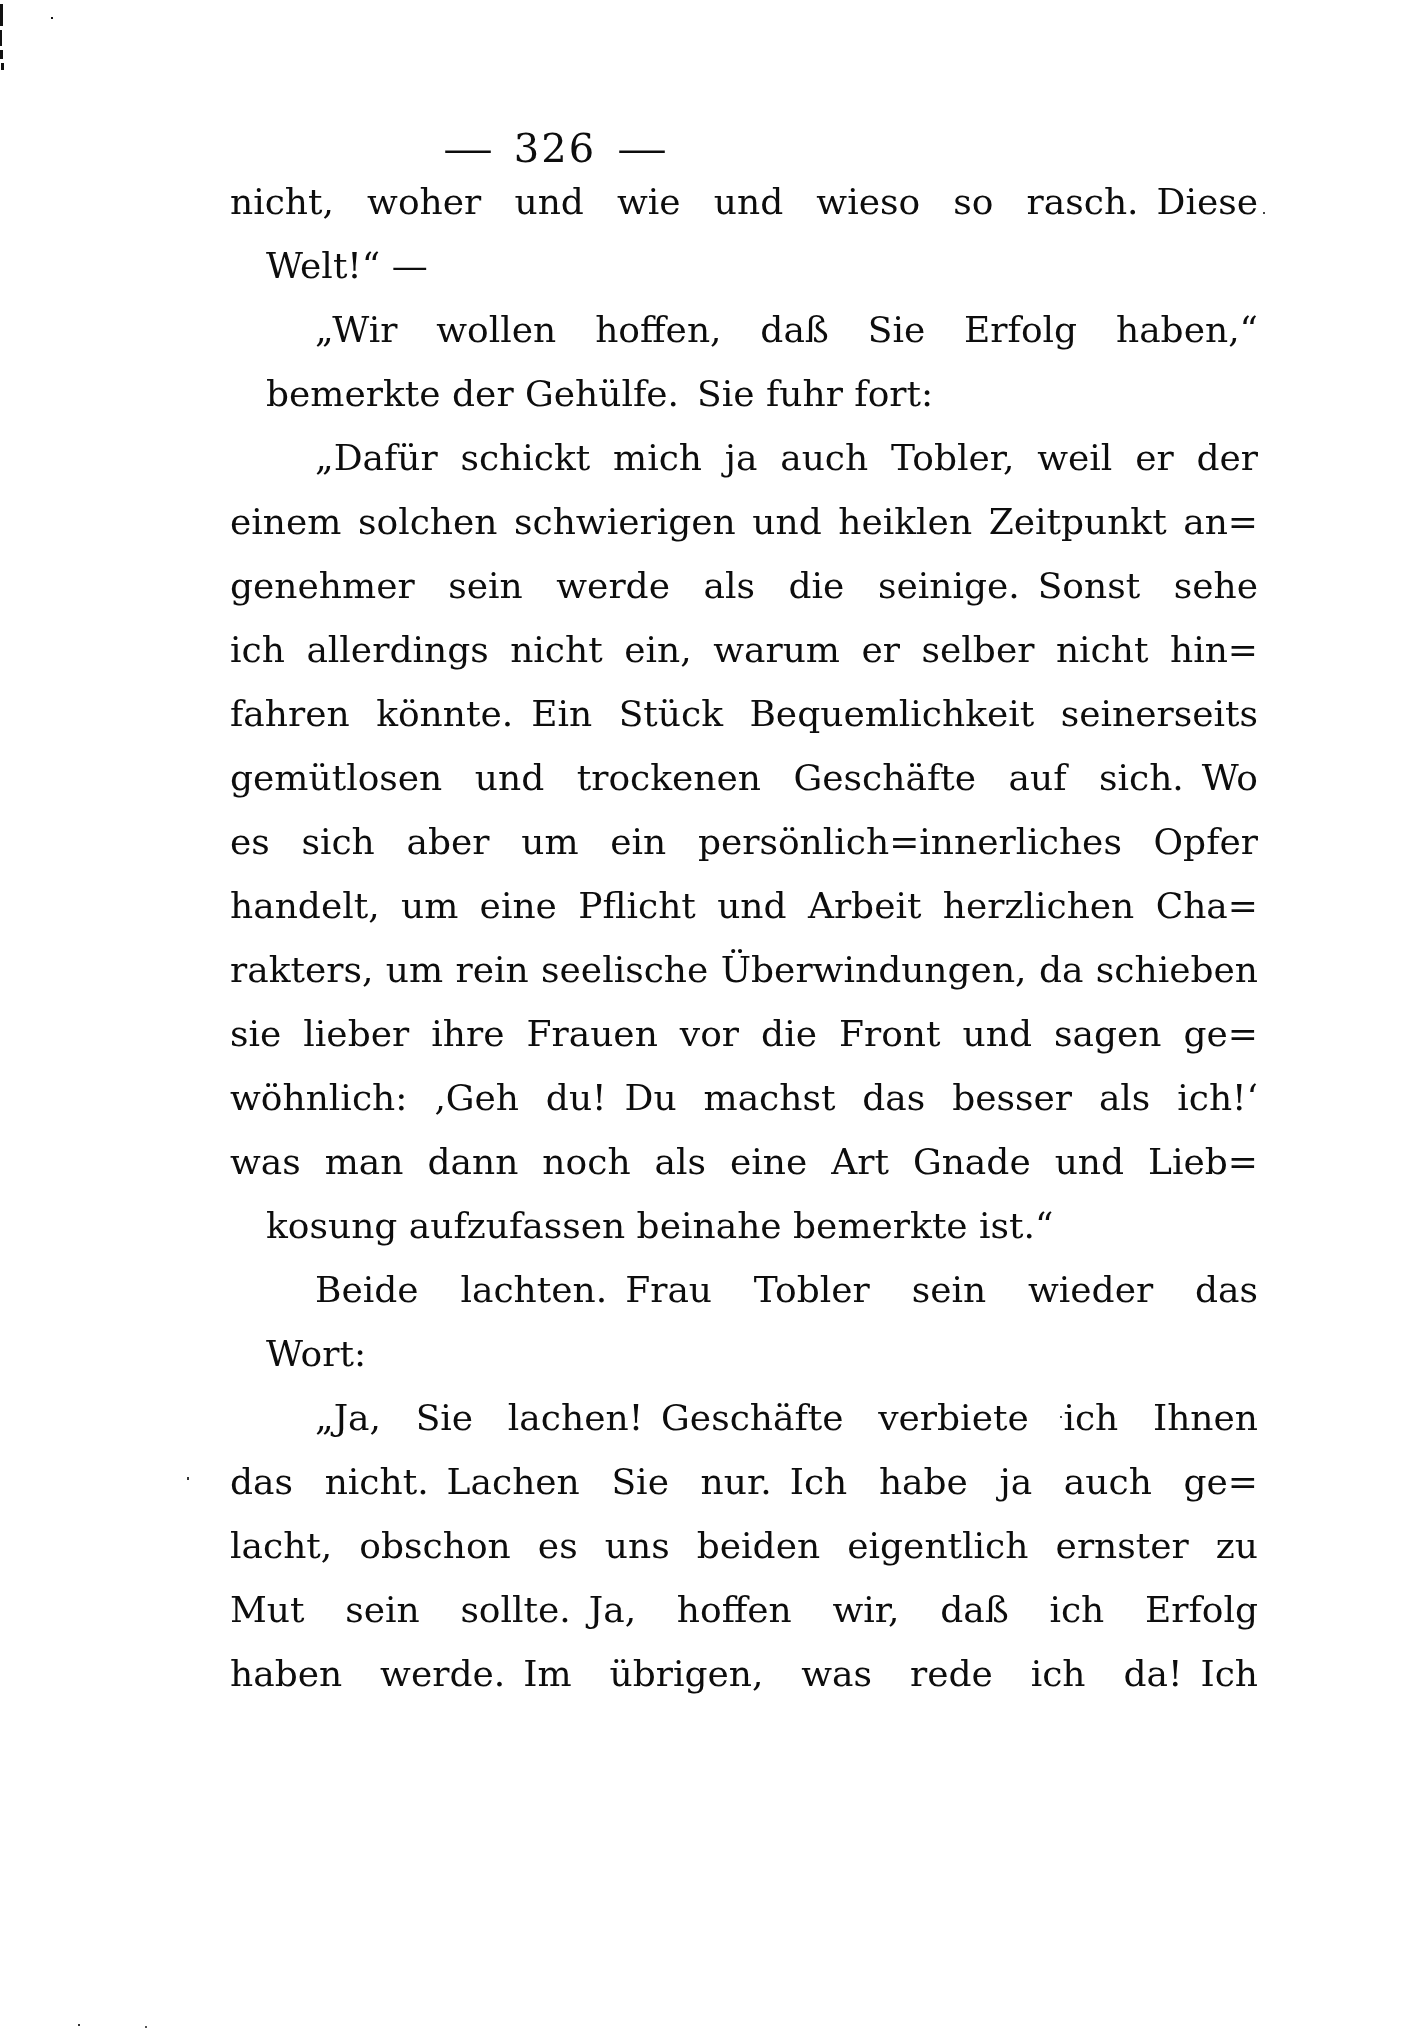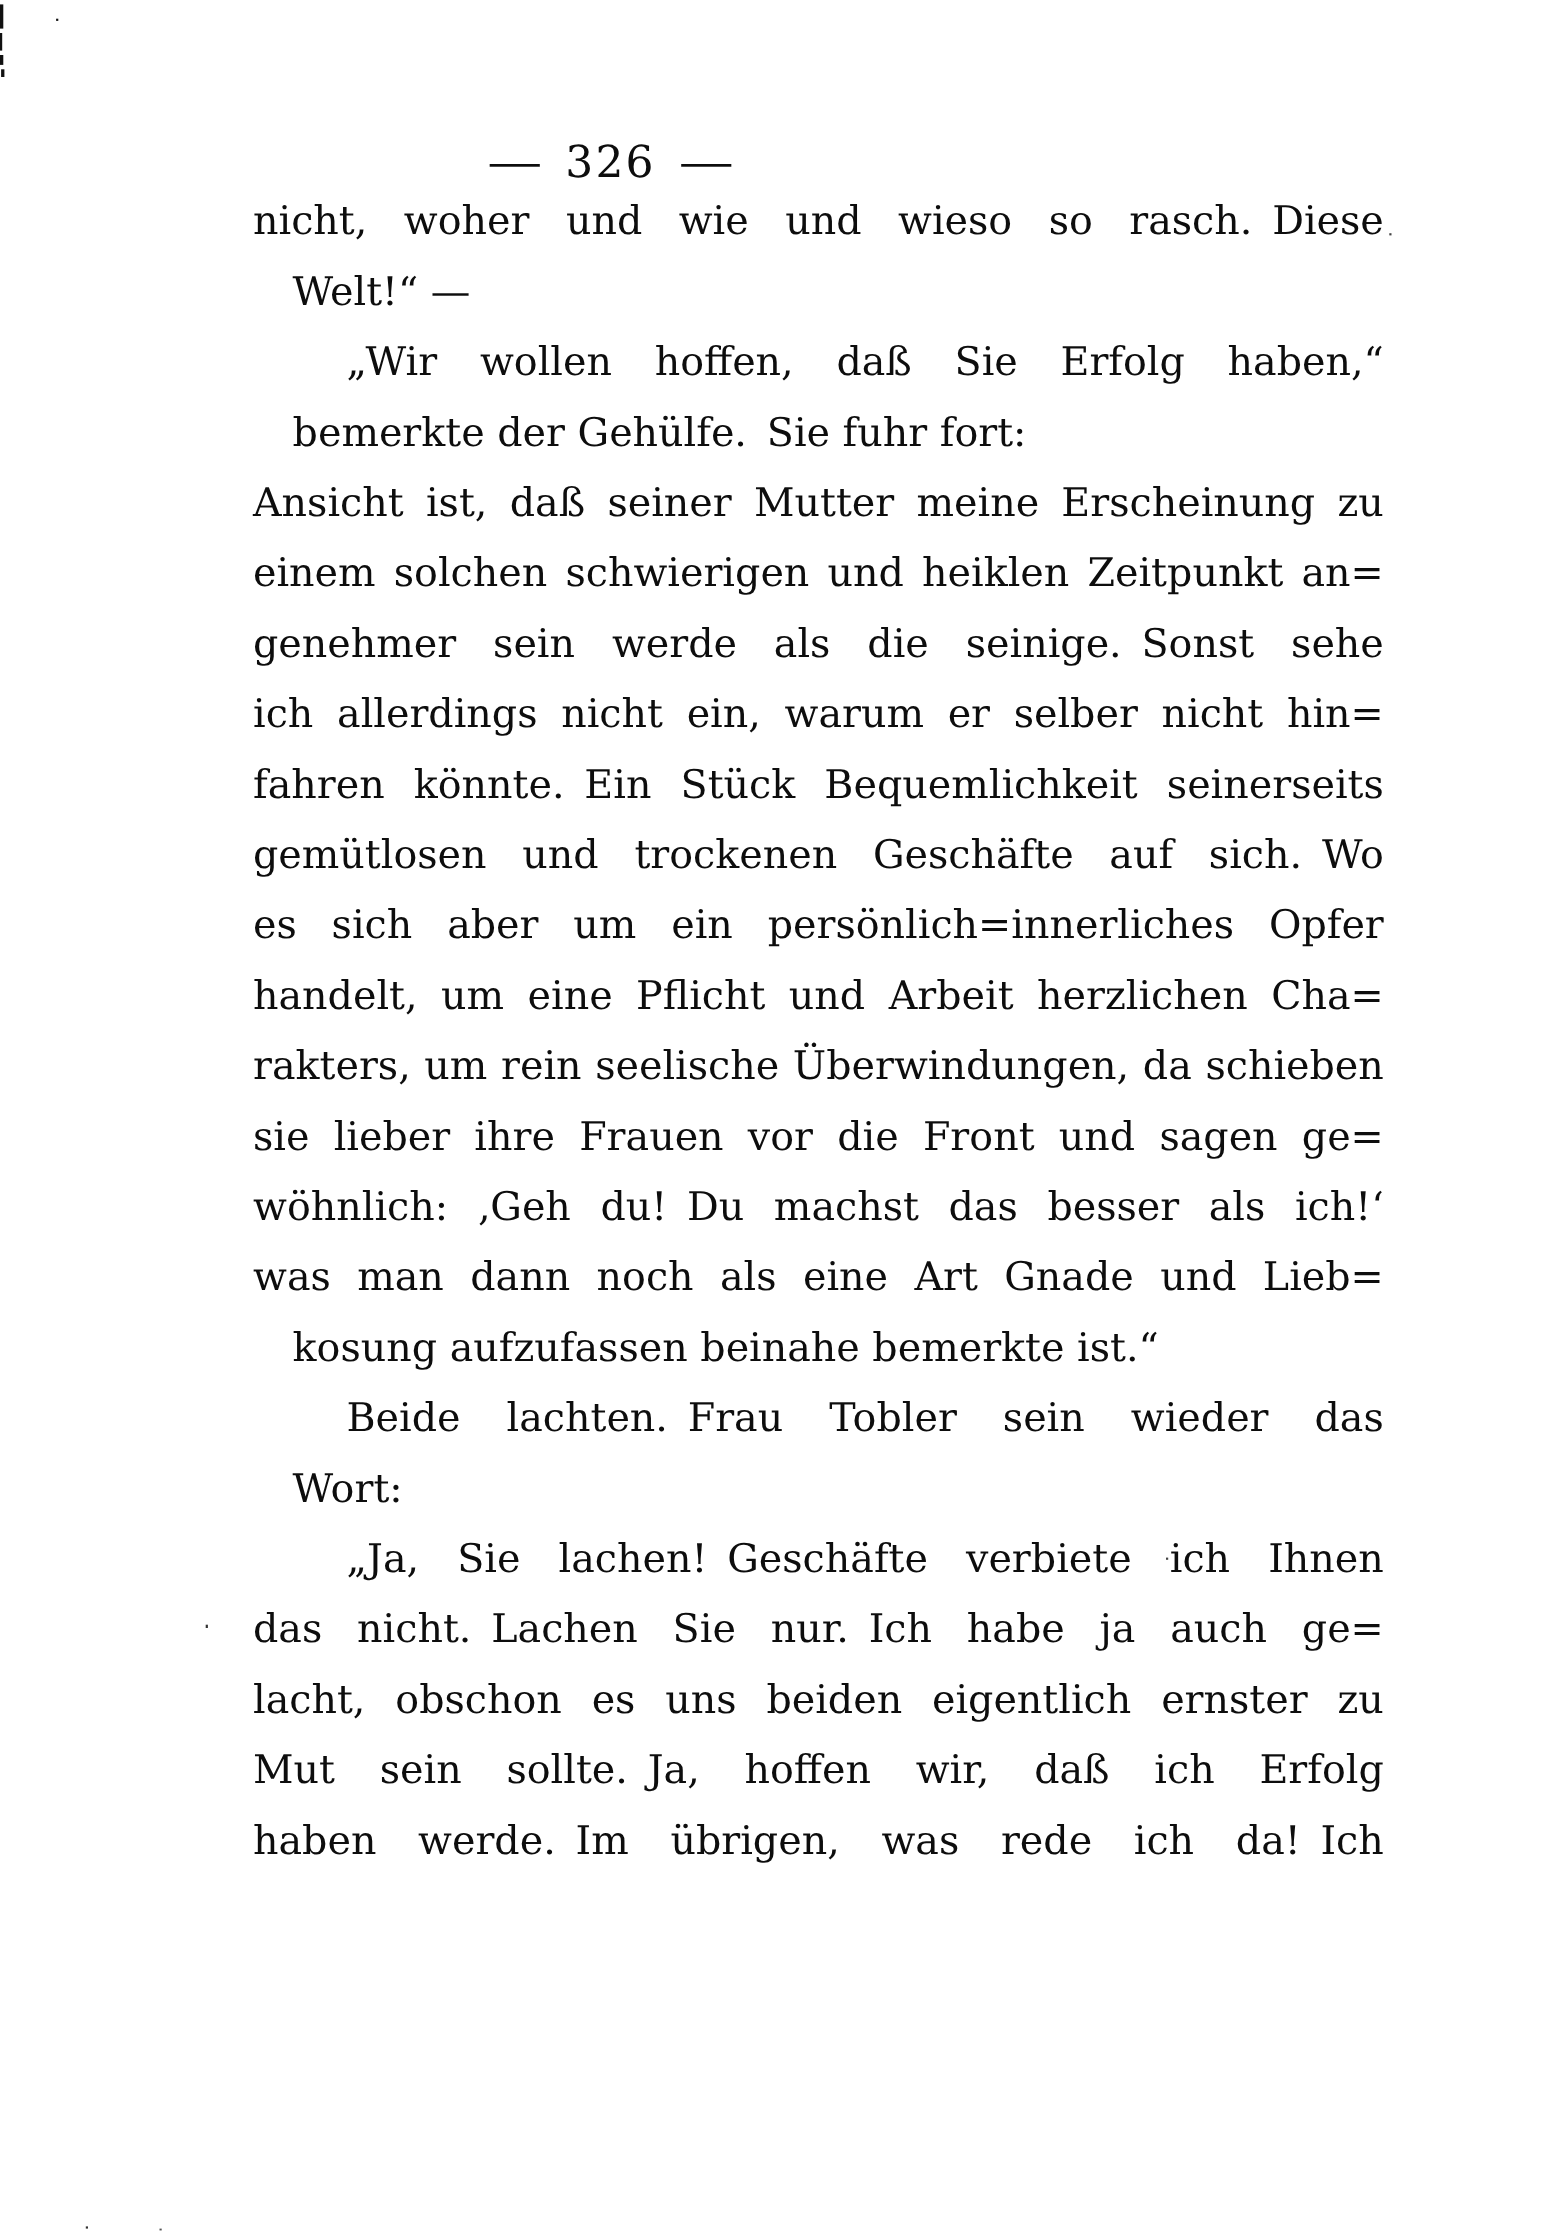--- a/index.html
+++ b/index.html
@@ -74,21 +74,21 @@
 
   <div id="running-head">
     <span class="dash">—</span><span class="folio">326</span><span class="dash">—</span>
   </div>
 
   <div id="textblock">
       <div class="line">nicht, woher und wie und wieso so rasch. Diese</div>
       <div class="line end">Welt!“ —</div>
       <div class="line ind">„Wir wollen hoffen, daß Sie Erfolg haben,“</div>
       <div class="line end">bemerkte der Gehülfe. Sie fuhr fort:</div>
-      <div class="line">Ansicht ist, daß seiner Mutter meine Erscheinung zu</div>
+      <div class="line ind">„Dafür schickt mich ja auch Tobler, weil er der</div>
       <div class="line">einem solchen schwierigen und heiklen Zeitpunkt an=</div>
       <div class="line">genehmer sein werde als die seinige. Sonst sehe</div>
       <div class="line">ich allerdings nicht ein, warum er selber nicht hin=</div>
       <div class="line">fahren könnte. Ein Stück Bequemlichkeit seinerseits</div>
       <div class="line">gemütlosen und trockenen Geschäfte auf sich. Wo</div>
       <div class="line">es sich aber um ein persönlich=innerliches Opfer</div>
       <div class="line">handelt, um eine Pflicht und Arbeit herzlichen Cha=</div>
       <div class="line">rakters, um rein seelische Überwindungen, da schieben</div>
       <div class="line">sie lieber ihre Frauen vor die Front und sagen ge=</div>
       <div class="line">wöhnlich: ‚Geh du! Du machst das besser als ich!‘</div>

